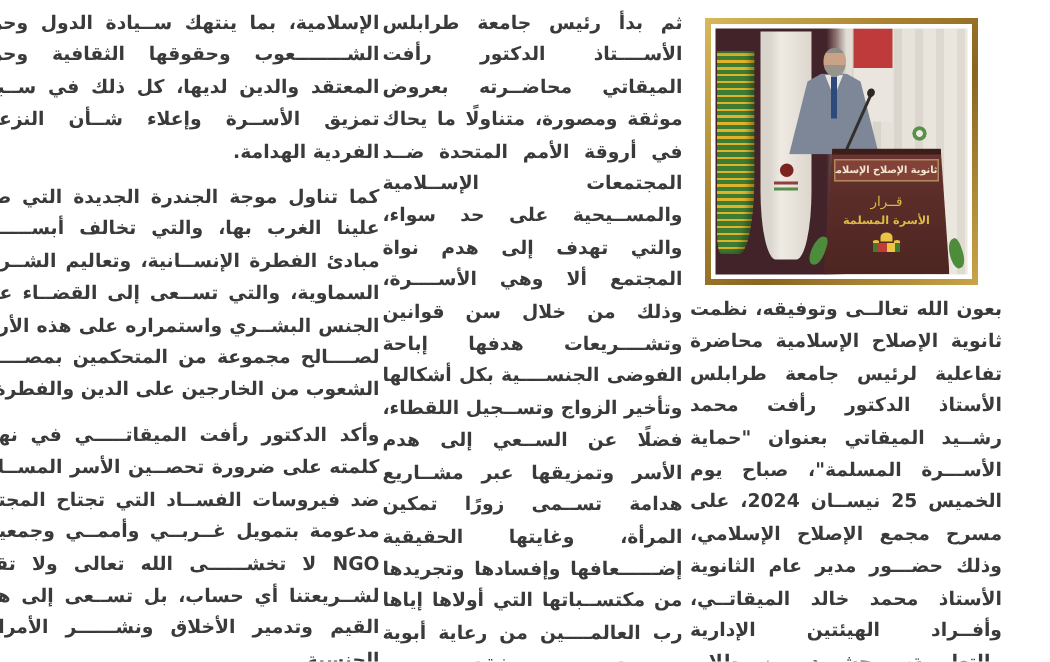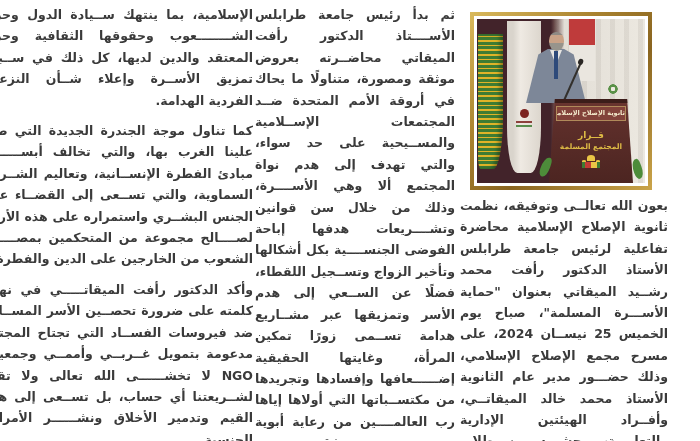--- a/index.html
+++ b/index.html
@@ -102,21 +102,21 @@
     background:linear-gradient(180deg,#6b3530 0,var(--podium) 30%,#4c2521 100%);
     clip-path:polygon(7% 0,93% 0,100% 100%,0 100%);
     text-align:center;
   }
   .podium-top{height:4px;background:#3c1d1a;}
   .podium-banner{
     margin:3px 7px 0;height:13px;line-height:13px;
     background:var(--banner);border:1px solid #b08a5a;
     color:#f3e9cb;font-size:6.5px;font-weight:700;white-space:nowrap;overflow:hidden;
   }
-  .podium-title1{margin-top:9px;color:var(--podium-text-yellow);font-size:9px;font-weight:700;line-height:10px;}
+  .podium-title1{margin-top:9px;color:var(--podium-text-yellow);font-size:9px;font-weight:400;line-height:10px;}
   .podium-title2{margin-top:2px;color:var(--podium-text-yellow);font-size:7.5px;font-weight:700;line-height:9px;}
   .podium-emblem{margin:4px auto 0;width:22px;height:16px;position:relative;}
   .podium-emblem .dome{
     width:8px;height:6px;margin:0 auto;background:#eac545;border-radius:50% 50% 0 0;
     box-shadow:-7px 3px 0 -2px #eac545,7px 3px 0 -2px #eac545;
   }
   .podium-emblem .base{
     width:18px;height:6px;margin:1px auto 0;
     background:linear-gradient(90deg,var(--flag-green) 0 3px,#c23b35 3px 9px,#eac545 9px 15px,var(--flag-green) 15px 18px);
   }
@@ -142,21 +142,21 @@
       <div class="speaker-head"></div>
       <div class="speaker-torso">
         <div class="speaker-shirt"></div>
         <div class="speaker-tie"></div>
       </div>
       <div class="microphone"></div>
       <div class="podium">
         <div class="podium-top"></div>
         <div class="podium-banner">ثانوية الإصلاح الإسلامية</div>
         <div class="podium-title1">قــرار</div>
-        <div class="podium-title2">المجتمع المسلمة</div>
+        <div class="podium-title2">الأسرة المسلمة</div>
         <div class="podium-emblem">
           <div class="dome"></div>
           <div class="base"></div>
         </div>
       </div>
       <div class="podium-leaf left"></div>
       <div class="podium-leaf right"></div>
     </div>
   </div>
 </div>

